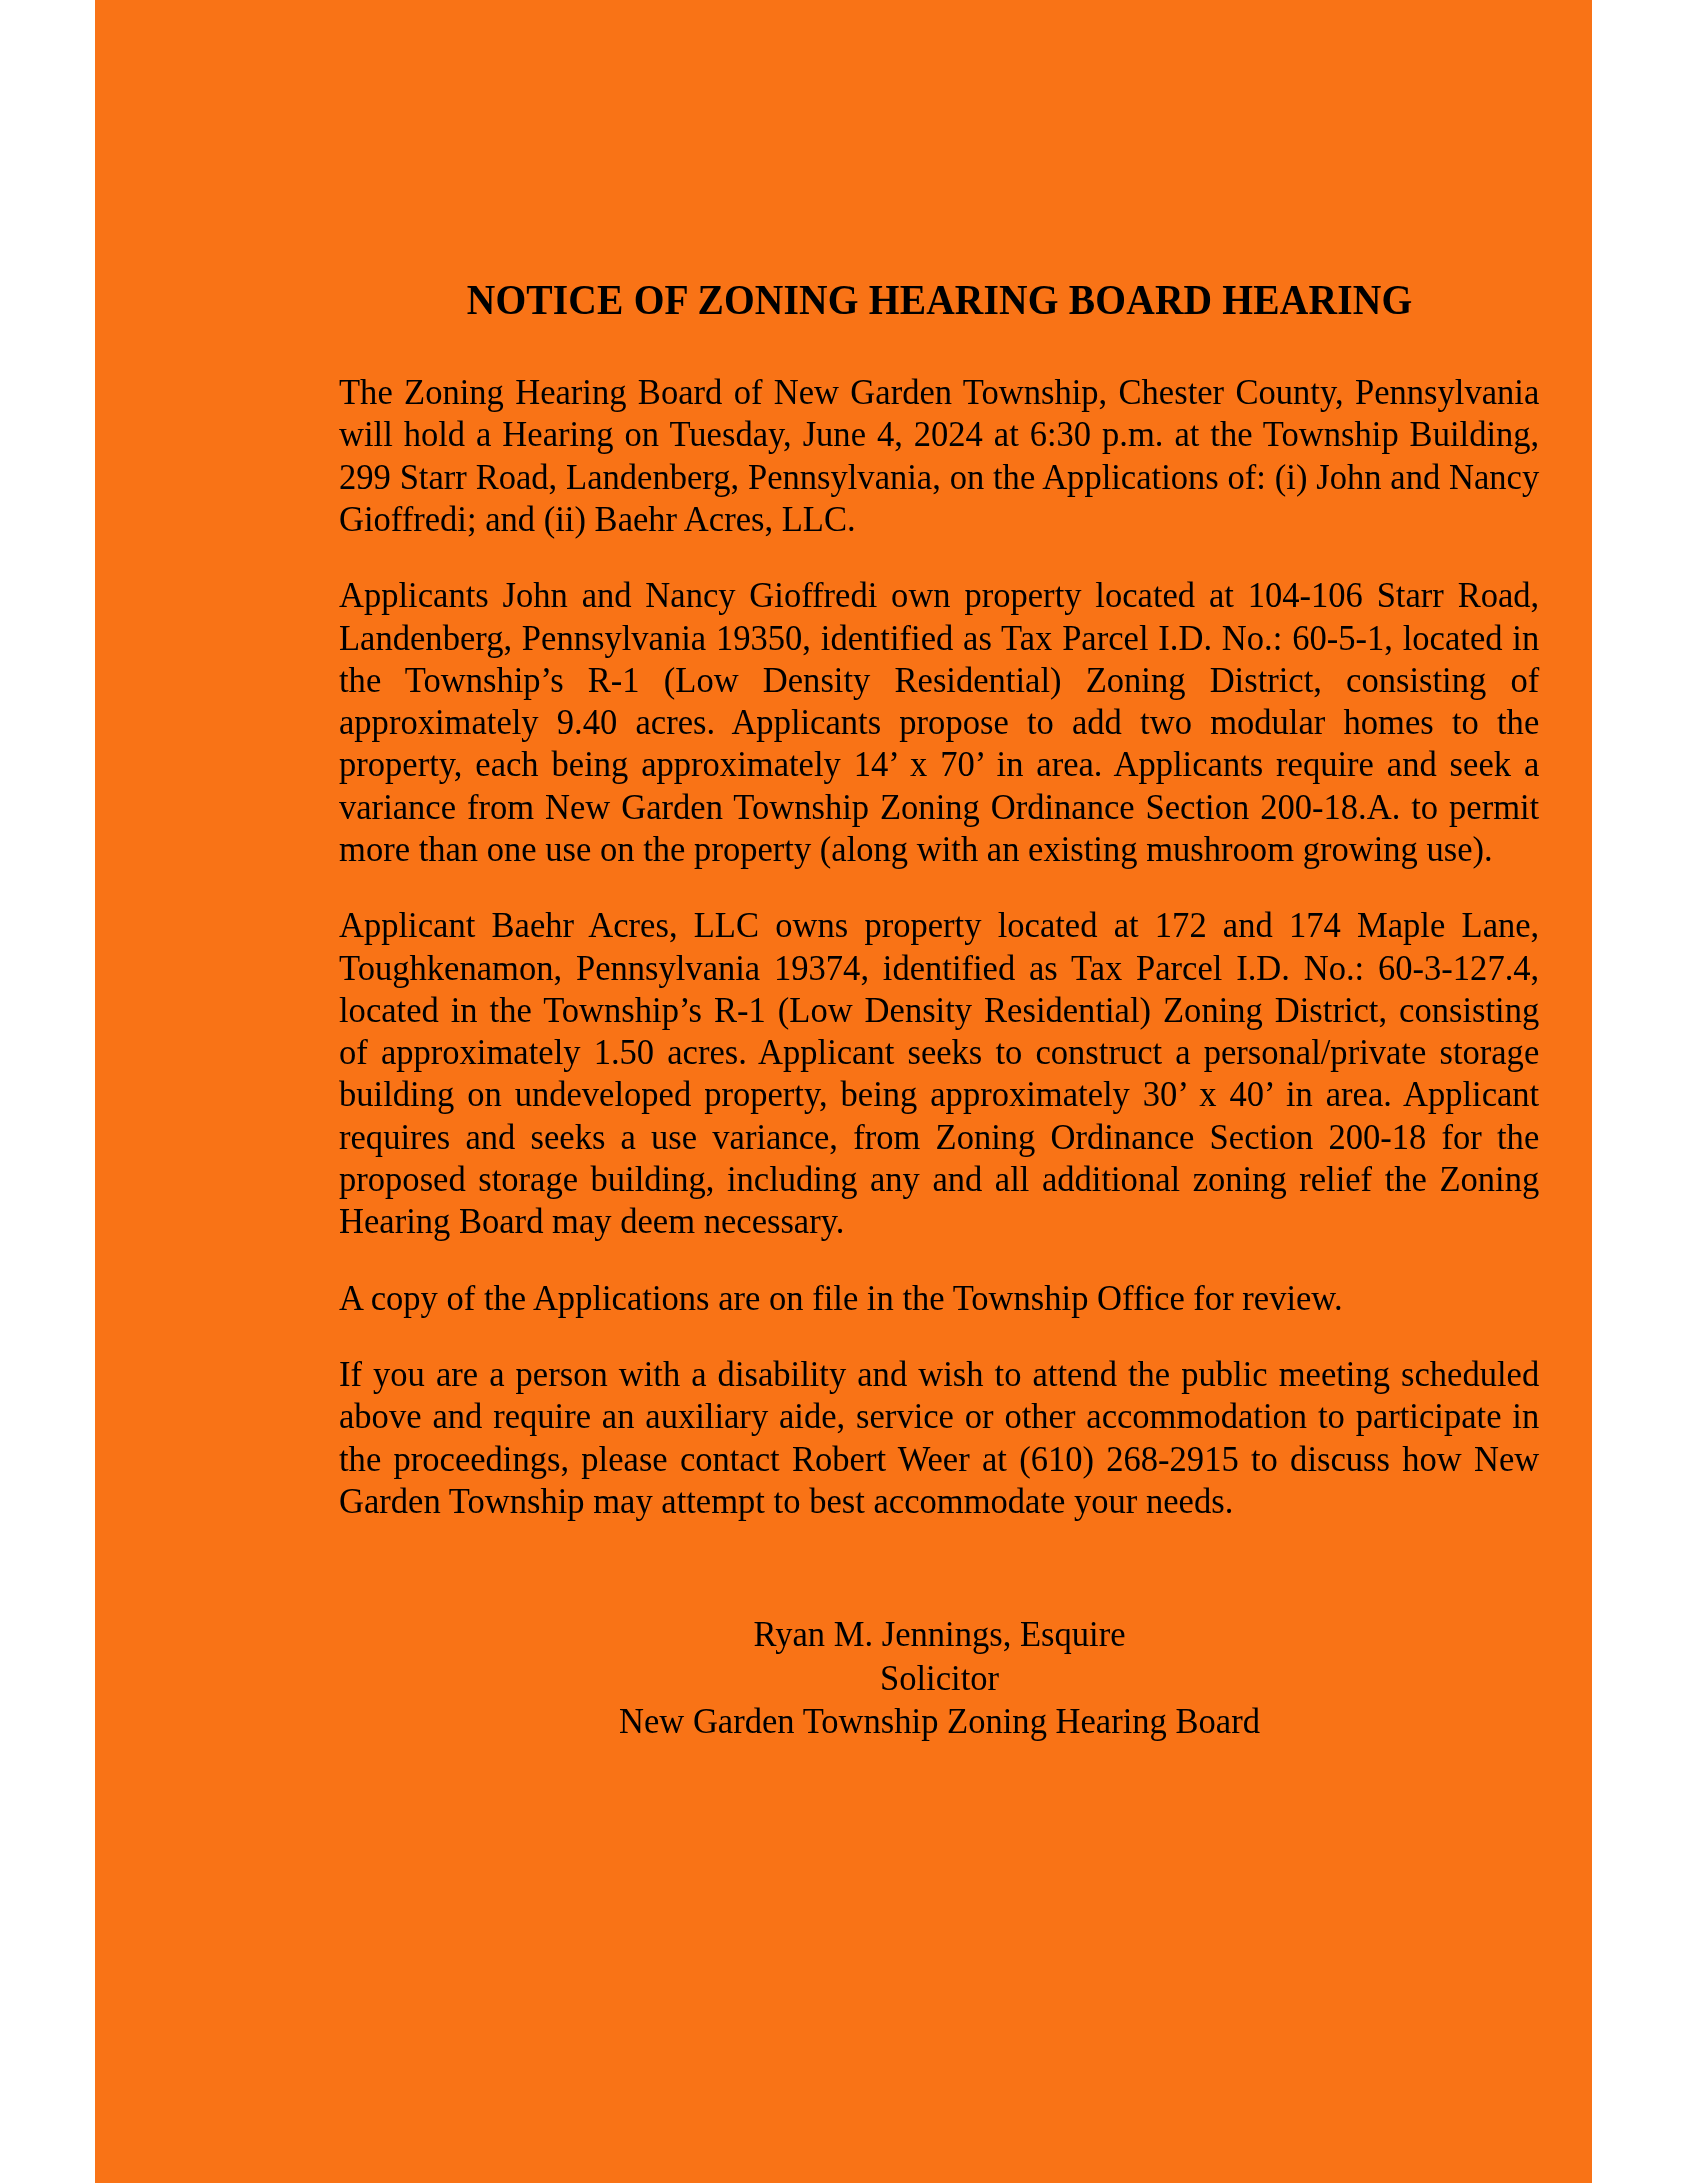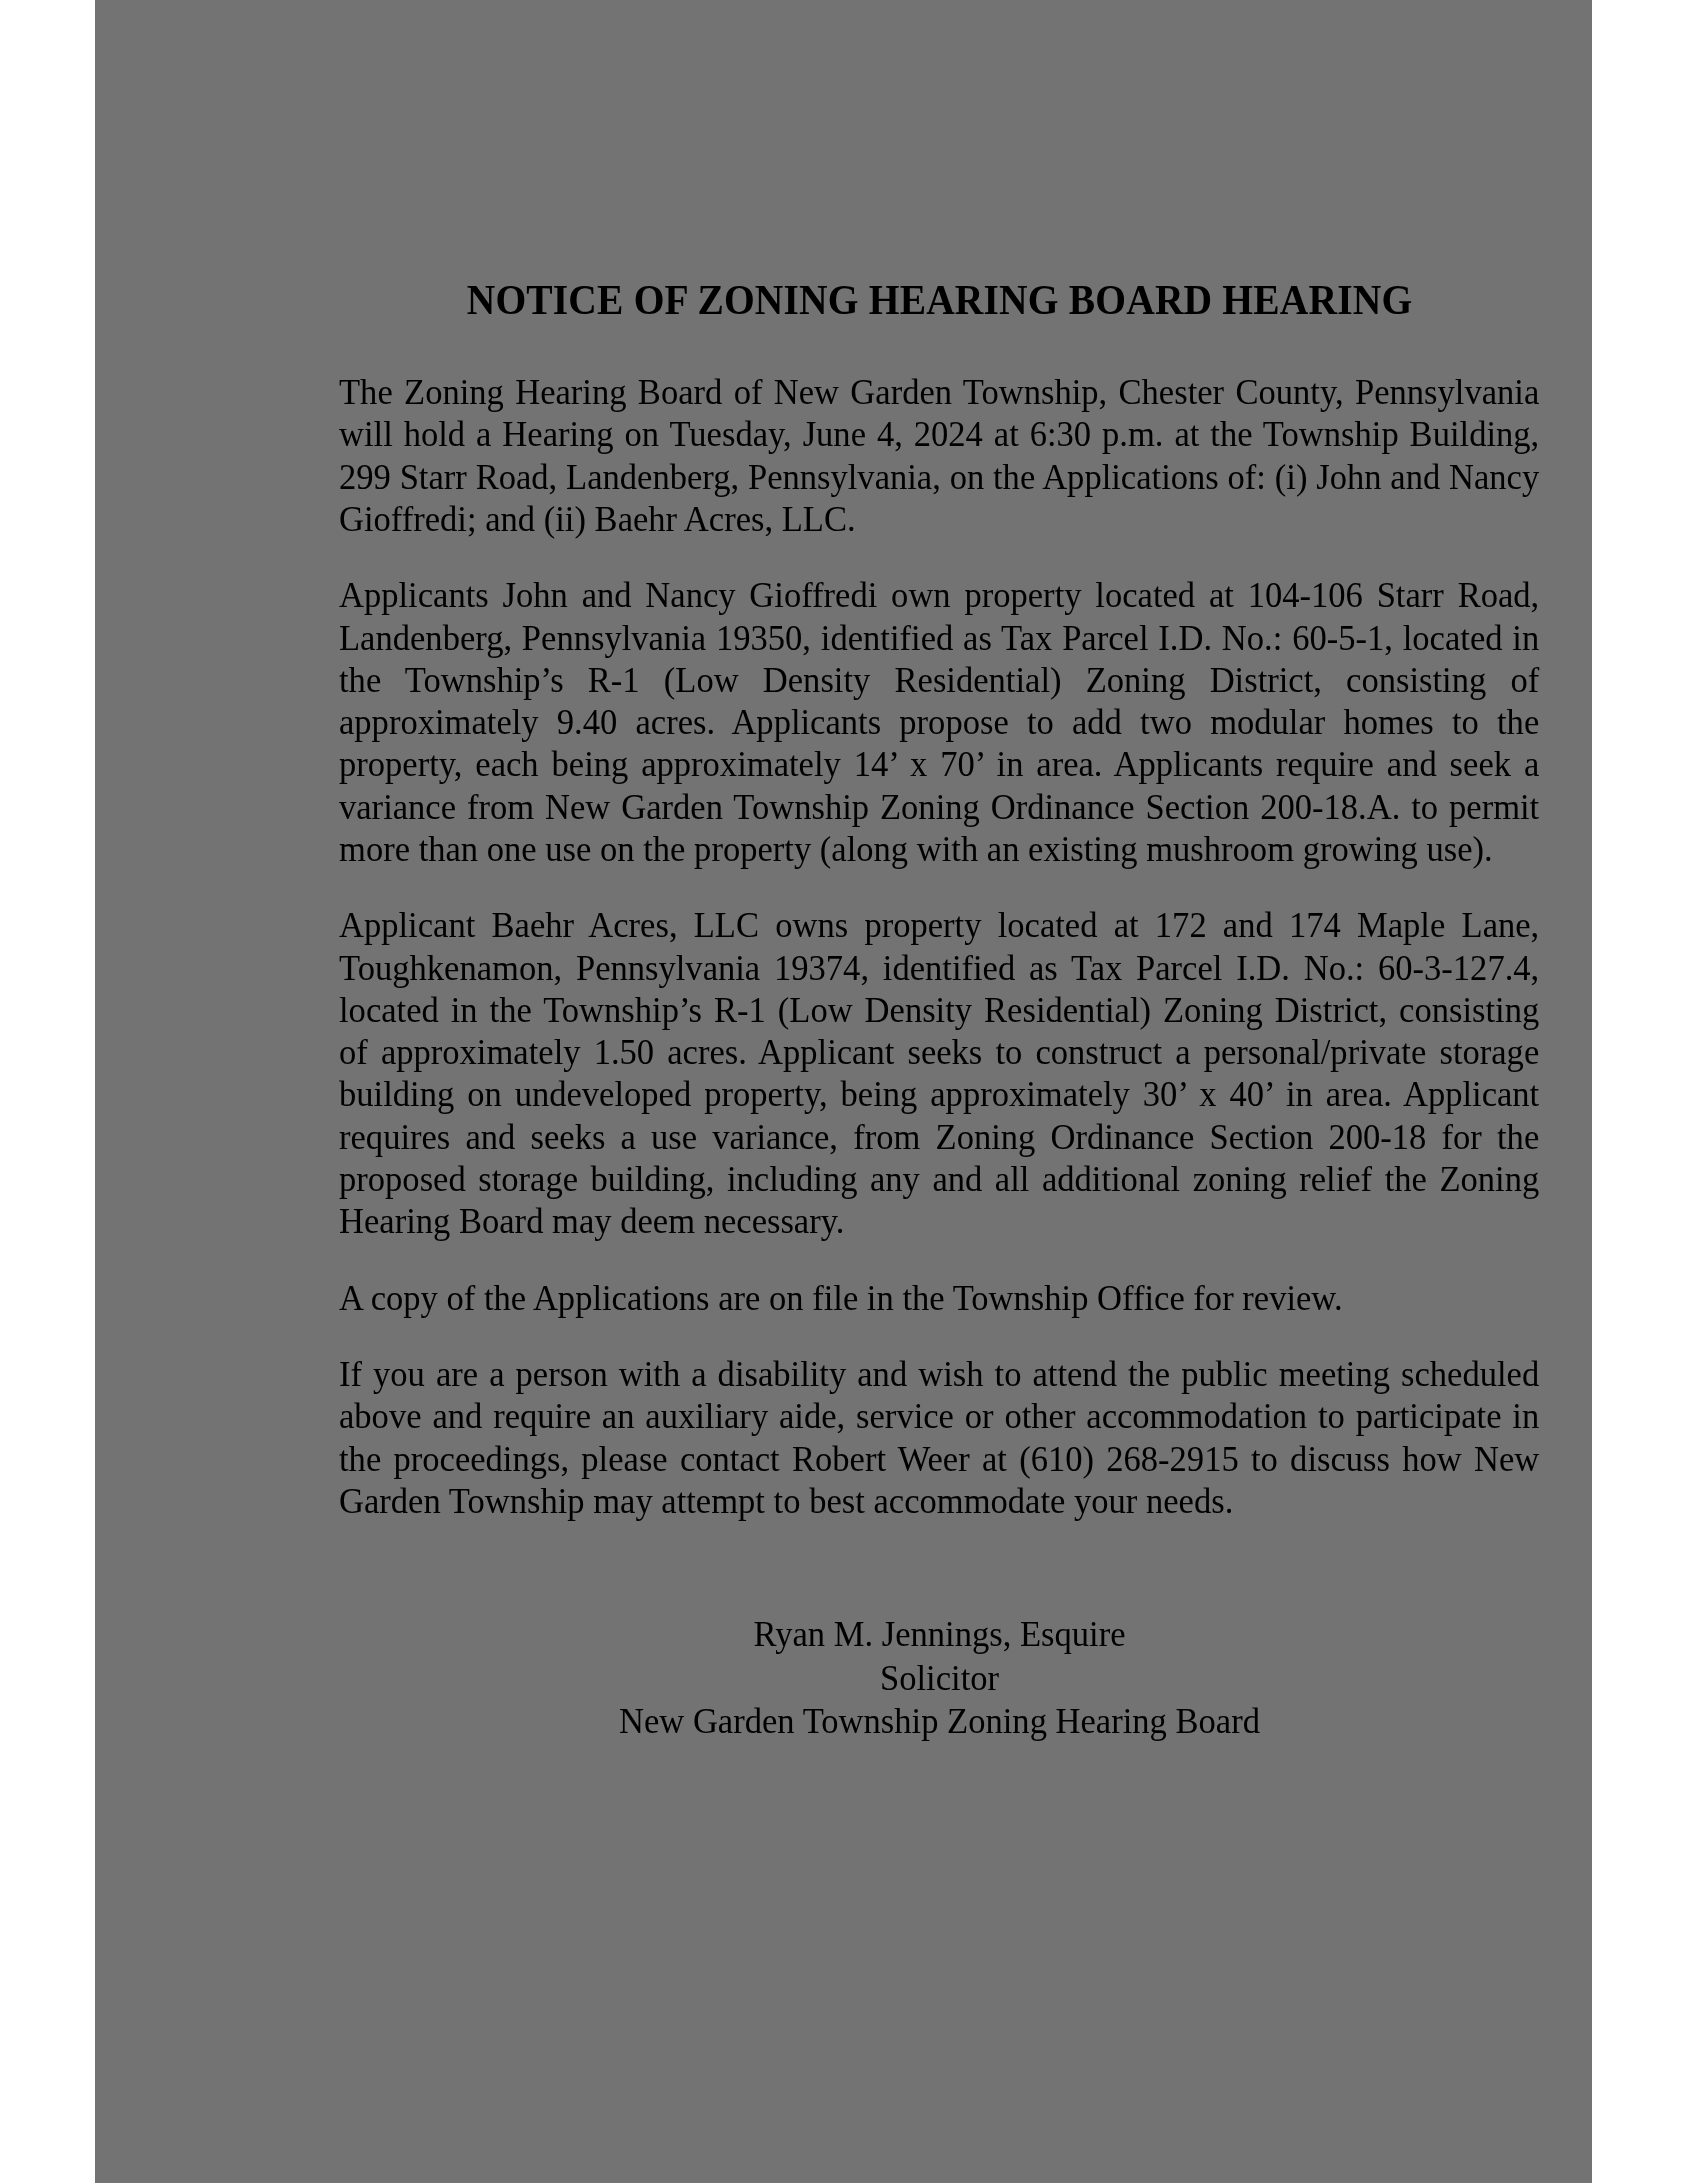--- a/index.html
+++ b/index.html
@@ -6,21 +6,21 @@
   html, body {
     margin: 0;
     padding: 0;
     background: #ffffff;
   }
 
   .page {
     position: relative;
     width: 1497px;
     height: 2183px;
-    background: #737373;
+    background: #f97316;
     margin: 0 auto;
     box-sizing: border-box;
     overflow: hidden;
   }
 
   .content {
     position: absolute;
     left: 244px;
     top: 277px;
     width: 1201px;

